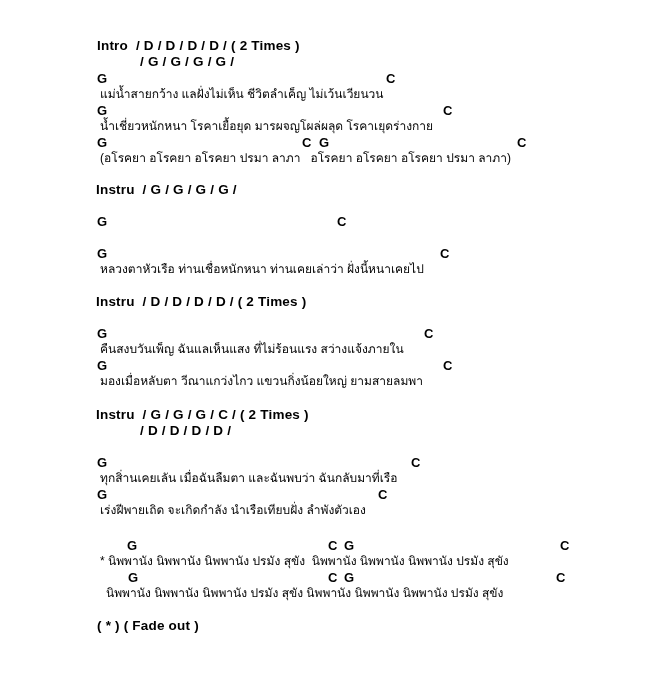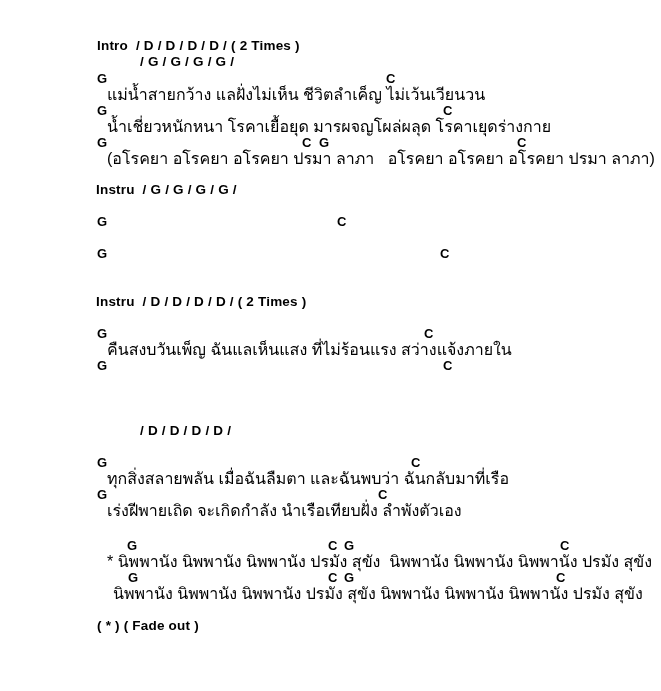--- a/index.html
+++ b/index.html
@@ -29,22 +29,21 @@
     letter-spacing: 0.2px;
   }
   .chord {
     position: absolute;
     font-weight: bold;
     font-size: 13px;
     line-height: 15px;
     color: #000000;
   }
   .lyric {
-    font-size: 16px;
-    margin-left: 7px;
+    font-size: 12px;
   }
 </style>
 </head>
 <body>
 
 <div class="sheet" id="sheet">
     <div class="line heading" style="left: 97px; top: 38px;">Intro  / D / D / D / D / ( 2 Times )</div>
     <div class="line heading" style="left: 140px; top: 54px; text-align: right;">/ G / G / G / G /</div>
     <span class="chord" style="left: 97px; top: 71px;">G</span>
     <span class="chord" style="left: 386px; top: 71px;">C</span>
@@ -55,30 +54,33 @@
     <span class="chord" style="left: 97px; top: 135px;">G</span>
     <span class="chord" style="left: 302px; top: 135px;">C</span>
     <span class="chord" style="left: 319px; top: 135px;">G</span>
     <span class="chord" style="left: 517px; top: 135px;">C</span>
     <div class="line heading" style="left: 96px; top: 182px;">Instru  / G / G / G / G /</div>
     <div class="line lyric" style="left: 100px; top: 151px;">(อโรคยา อโรคยา อโรคยา ปรมา ลาภา   อโรคยา อโรคยา อโรคยา ปรมา ลาภา)</div>
     <span class="chord" style="left: 97px; top: 214px;">G</span>
     <span class="chord" style="left: 337px; top: 214px;">C</span>
     <span class="chord" style="left: 97px; top: 246px;">G</span>
     <span class="chord" style="left: 440px; top: 246px;">C</span>
+    <div class="line lyric" style="left: 100px; top: 262px;">หลวงตาหัวเรือ ท่านเชื่อหนักหนา ท่านเคยเล่าว่า ฝั่งนี้หนาเคยไป</div>
     <div class="line heading" style="left: 96px; top: 294px;">Instru  / D / D / D / D / ( 2 Times )</div>
     <span class="chord" style="left: 97px; top: 326px;">G</span>
     <span class="chord" style="left: 424px; top: 326px;">C</span>
     <div class="line lyric" style="left: 100px; top: 342px;">คืนสงบวันเพ็ญ ฉันแลเห็นแสง ที่ไม่ร้อนแรง สว่างแจ้งภายใน</div>
     <span class="chord" style="left: 97px; top: 358px;">G</span>
     <span class="chord" style="left: 443px; top: 358px;">C</span>
+    <div class="line lyric" style="left: 100px; top: 374px;">มองเมื่อหลับตา วีณาแกว่งไกว แขวนกิ่งน้อยใหญ่ ยามสายลมพา</div>
+    <div class="line heading" style="left: 96px; top: 407px;">Instru  / G / G / G / C / ( 2 Times )</div>
     <div class="line heading" style="left: 140px; top: 423px;">/ D / D / D / D /</div>
     <span class="chord" style="left: 97px; top: 455px;">G</span>
     <span class="chord" style="left: 411px; top: 455px;">C</span>
-    <div class="line lyric" style="left: 100px; top: 471px;">ทุกสิ่งสลายพลัน เมื่อฉันลืมตา และฉันพบว่า ฉันกลับมาที่เรือ</div>
+    <div class="line lyric" style="left: 100px; top: 471px;">ทุกสิ่านเคยเลัน เมื่อฉันลืมตา และฉันพบว่า ฉันกลับมาที่เรือ</div>
     <span class="chord" style="left: 97px; top: 487px;">G</span>
     <span class="chord" style="left: 378px; top: 487px;">C</span>
     <div class="line lyric" style="left: 100px; top: 503px;">เร่งฝีพายเถิด จะเกิดกำลัง นำเรือเทียบฝั่ง ลำพังตัวเอง</div>
     <span class="chord" style="left: 127px; top: 538px;">G</span>
     <span class="chord" style="left: 328px; top: 538px;">C</span>
     <span class="chord" style="left: 344px; top: 538px;">G</span>
     <span class="chord" style="left: 560px; top: 538px;">C</span>
     <div class="line lyric" style="left: 100px; top: 554px;">* นิพพานัง นิพพานัง นิพพานัง ปรมัง สุขัง  นิพพานัง นิพพานัง นิพพานัง ปรมัง สุขัง</div>
     <span class="chord" style="left: 128px; top: 570px;">G</span>
     <span class="chord" style="left: 328px; top: 570px;">C</span>

